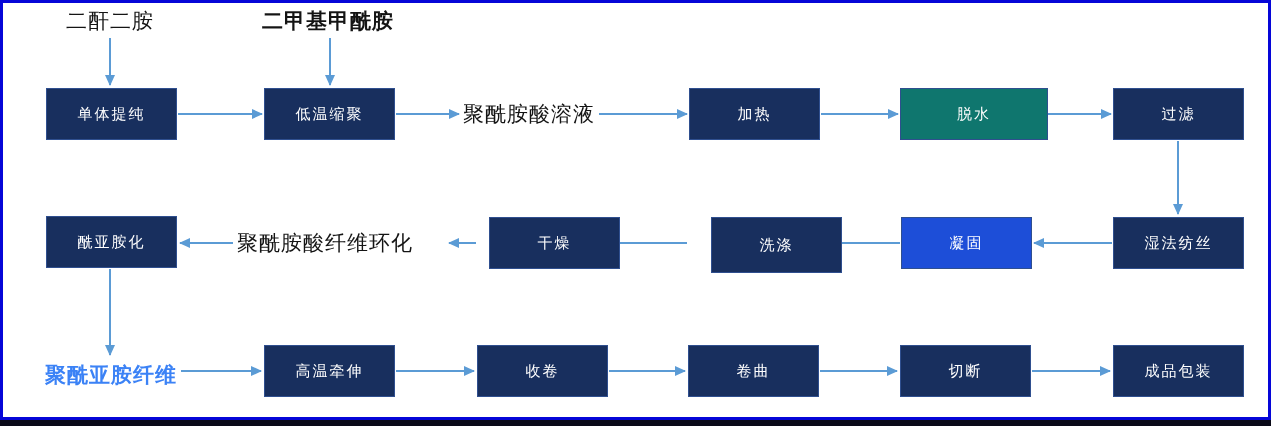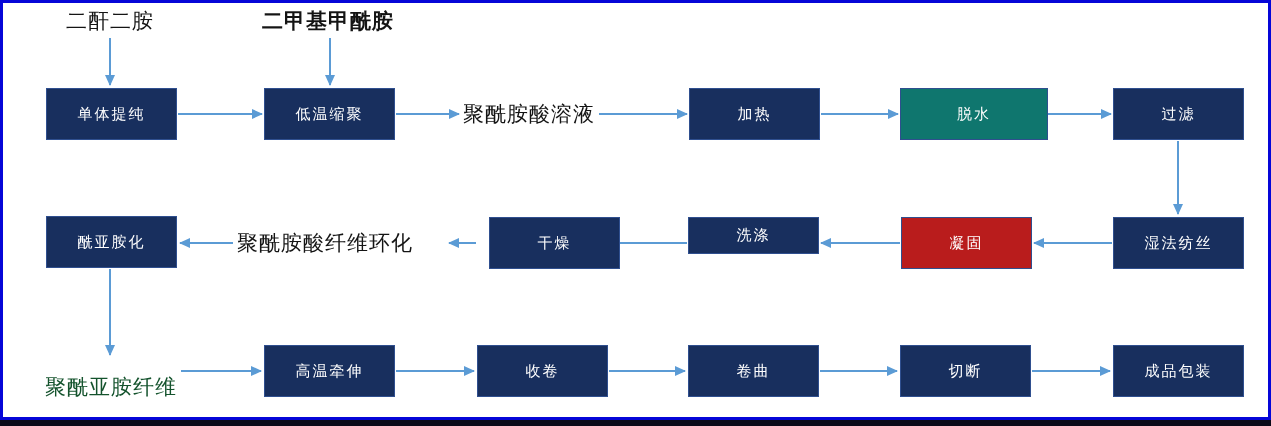--- a/index.html
+++ b/index.html
@@ -90,24 +90,24 @@
       <div class="flow-label" style="left: 262px; top: 6px; height: 30px; color: rgb(20, 20, 20); font-weight: bold;">二甲基甲酰胺</div>
       <div class="flow-box" style="left: 46px; top: 88px; width: 131px; height: 52px; background: rgb(24, 47, 94); border-color: rgb(47, 79, 143); color: rgb(255, 255, 255);">单体提纯</div>
       <div class="flow-box" style="left: 264px; top: 88px; width: 131px; height: 52px; background: rgb(24, 47, 94); border-color: rgb(47, 79, 143); color: rgb(255, 255, 255);">低温缩聚</div>
       <div class="flow-label" style="left: 463px; top: 99px; height: 30px; color: rgb(20, 20, 20);">聚酰胺酸溶液</div>
       <div class="flow-box" style="left: 689px; top: 88px; width: 131px; height: 52px; background: rgb(24, 47, 94); border-color: rgb(47, 79, 143); color: rgb(255, 255, 255);">加热</div>
       <div class="flow-box" style="left: 900px; top: 88px; width: 148px; height: 52px; background: #0f766e; border-color: rgb(47, 79, 143); color: rgb(255, 255, 255);">脱水</div>
       <div class="flow-box" style="left: 1113px; top: 88px; width: 131px; height: 52px; background: rgb(24, 47, 94); border-color: rgb(47, 79, 143); color: rgb(255, 255, 255);">过滤</div>
       <div class="flow-box" style="left: 46px; top: 216px; width: 131px; height: 52px; background: rgb(24, 47, 94); border-color: rgb(47, 79, 143); color: rgb(255, 255, 255);">酰亚胺化</div>
       <div class="flow-label" style="left: 237px; top: 228px; height: 30px; color: rgb(20, 20, 20);">聚酰胺酸纤维环化</div>
       <div class="flow-box" style="left: 477px; top: 217px; width: 131px; height: 52px; background: rgb(24, 47, 94); border-color: rgb(47, 79, 143); color: rgb(255, 255, 255); margin-left: 12px;">干燥</div>
-      <div class="flow-box" style="left: 688px; top: 217px; width: 131px; height: 37px; background: rgb(24, 47, 94); border-color: rgb(47, 79, 143); color: rgb(255, 255, 255);">洗涤</div>
-      <div class="flow-box" style="left: 901px; top: 217px; width: 131px; height: 52px; background: #b91c1c; border-color: rgb(47, 79, 143); color: rgb(255, 255, 255);">凝固</div>
+      <div class="flow-box" style="left: 711px; top: 217px; width: 131px; height: 56px; background: rgb(24, 47, 94); border-color: rgb(47, 79, 143); color: rgb(255, 255, 255);">洗涤</div>
+      <div class="flow-box" style="left: 901px; top: 217px; width: 131px; height: 52px; background: #1d4ed8; border-color: rgb(47, 79, 143); color: rgb(255, 255, 255);">凝固</div>
       <div class="flow-box" style="left: 1113px; top: 217px; width: 131px; height: 52px; background: rgb(24, 47, 94); border-color: rgb(47, 79, 143); color: rgb(255, 255, 255);">湿法纺丝</div>
-      <div class="flow-label" style="left: 45px; top: 372px; height: 30px; color: #14532d;">聚酰亚胺纤维</div>
+      <div class="flow-label" style="left: 45px; top: 360px; height: 30px; color: #3b82f6; font-weight: bold;">聚酰亚胺纤维</div>
       <div class="flow-box" style="left: 264px; top: 345px; width: 131px; height: 52px; background: rgb(24, 47, 94); border-color: rgb(47, 79, 143); color: rgb(255, 255, 255);">高温牵伸</div>
       <div class="flow-box" style="left: 477px; top: 345px; width: 131px; height: 52px; background: rgb(24, 47, 94); border-color: rgb(47, 79, 143); color: rgb(255, 255, 255);">收卷</div>
       <div class="flow-box" style="left: 688px; top: 345px; width: 131px; height: 52px; background: rgb(24, 47, 94); border-color: rgb(47, 79, 143); color: rgb(255, 255, 255);">卷曲</div>
       <div class="flow-box" style="left: 900px; top: 345px; width: 131px; height: 52px; background: rgb(24, 47, 94); border-color: rgb(47, 79, 143); color: rgb(255, 255, 255);">切断</div>
       <div class="flow-box" style="left: 1113px; top: 345px; width: 131px; height: 52px; background: rgb(24, 47, 94); border-color: rgb(47, 79, 143); color: rgb(255, 255, 255);">成品包装</div>
     </div>
   <div id="frame" style="border-color: rgb(6, 6, 216);"></div>
   <div id="bottom-bar" style="background: rgb(10, 10, 24);"></div>
 </div>
 

